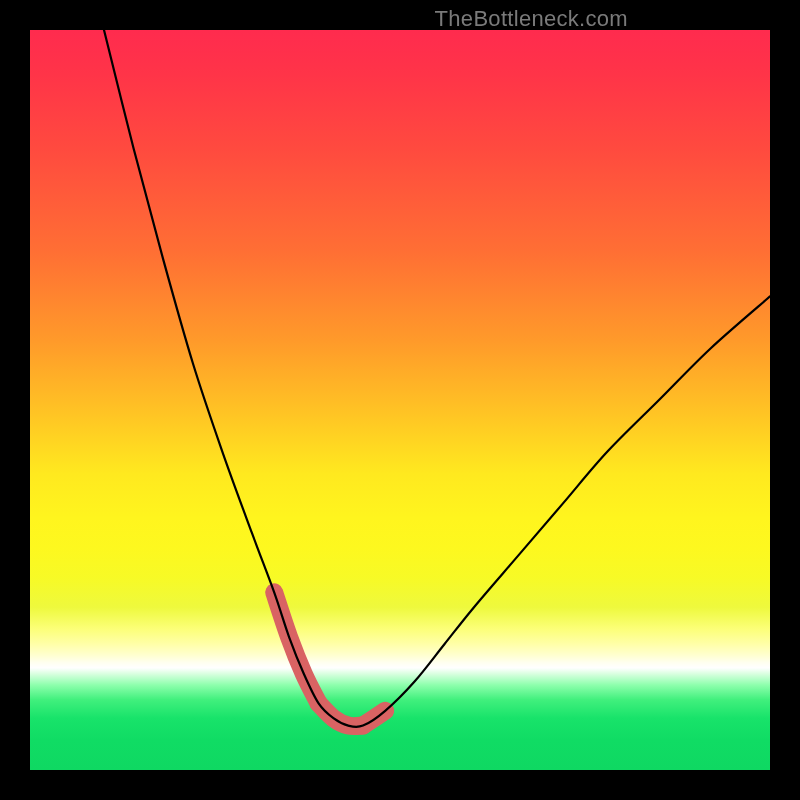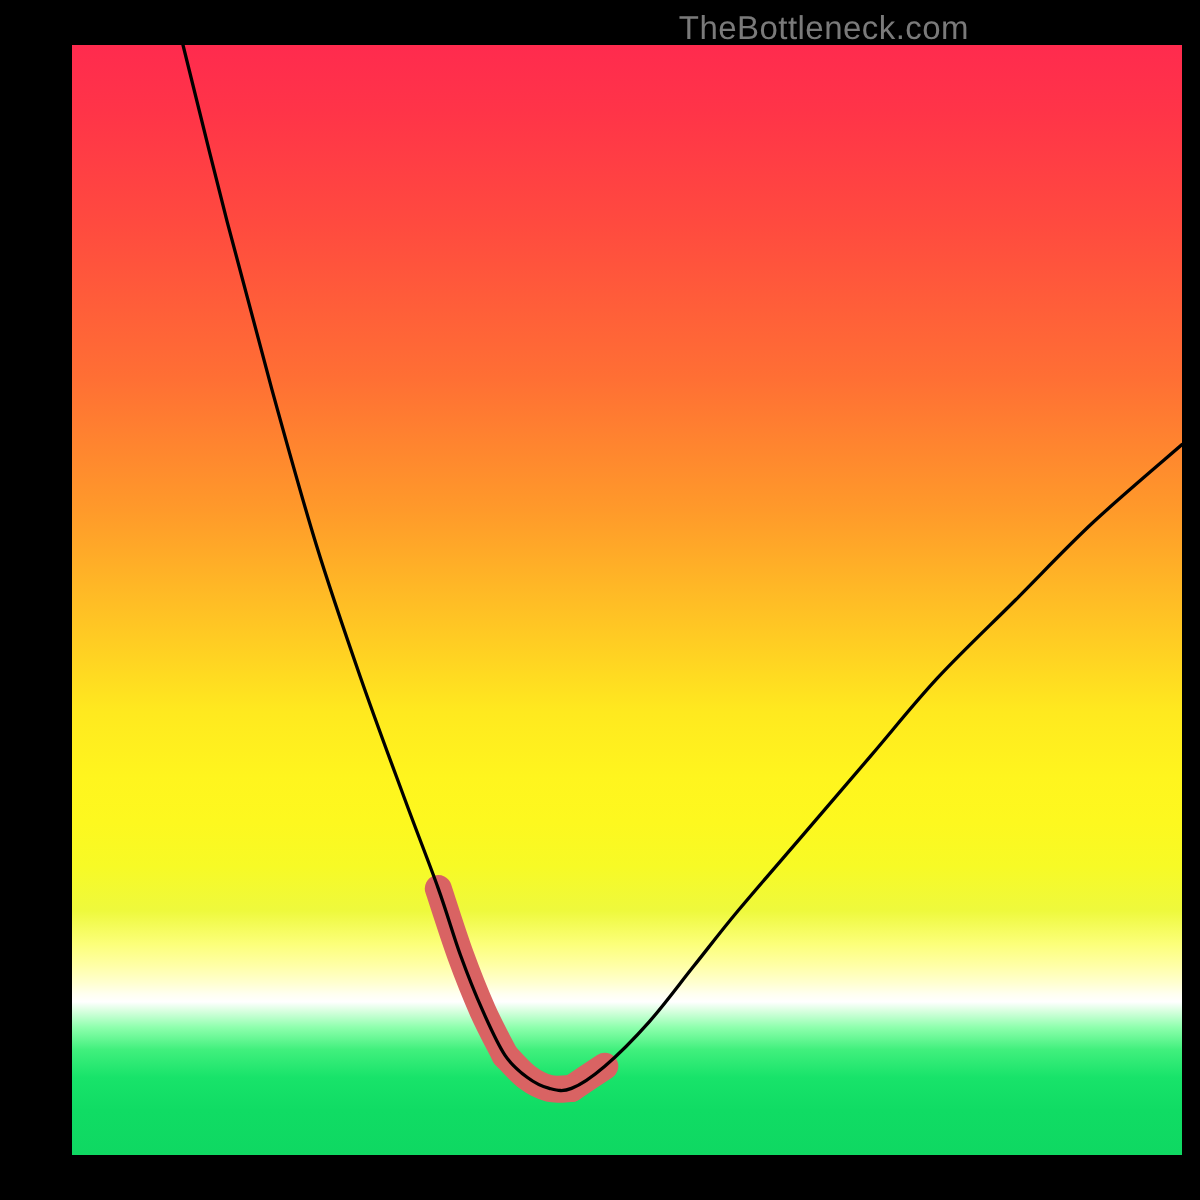--- a/index.html
+++ b/index.html
@@ -9,21 +9,20 @@
     height: 800px;
     background: #000;
     overflow: hidden;
     font-family: Arial, Helvetica, sans-serif;
   }
   .stage {
     position: relative;
     width: 640px;
     height: 800px;
     background: #000;
-    margin-left: 18px;
   }
   .watermark {
     position: absolute;
     top: 6px;
     right: 12px;
     color: #7a7a7a;
     font-size: 22px;
     font-weight: 500;
     letter-spacing: 0.3px;
     z-index: 50;

